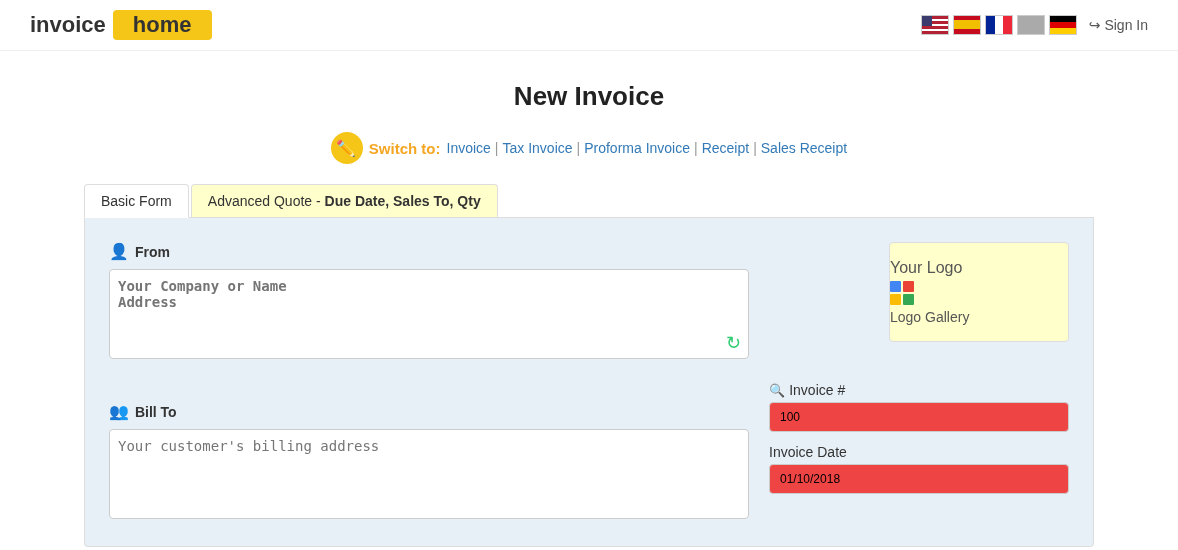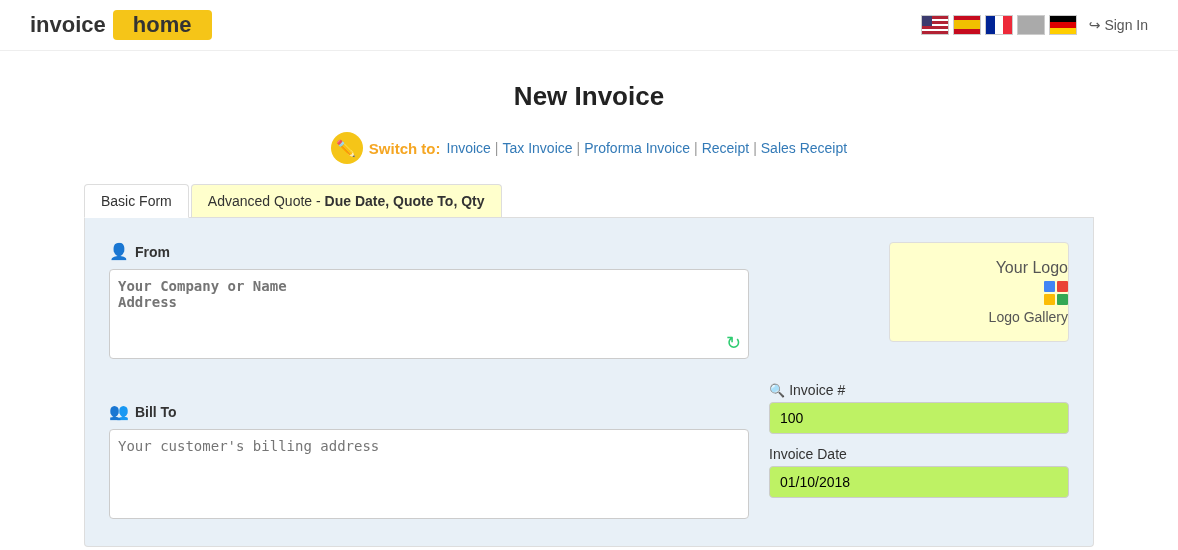--- a/index.html
+++ b/index.html
@@ -195,21 +195,21 @@
       justify-content: flex-end;
     }
 
     .logo-box {
       background: #ffffcc;
       border: 1px solid #ddd;
       width: 180px;
       height: 100px;
       display: flex;
       flex-direction: column;
-      align-items: flex-end;
+      align-items: flex-start;
       justify-content: center;
       cursor: pointer;
       border-radius: 4px;
       gap: 4px;
     }
     .logo-box-title {
       font-size: 16px;
       color: #555;
       font-weight: normal;
     }
@@ -290,22 +290,22 @@
     }
     .field-label .search-icon {
       color: #f5a623;
       font-size: 13px;
     }
     .field-input {
       width: 100%;
       border: 1px solid #ccc;
       border-radius: 4px;
       padding: 7px 10px;
-      font-size: 14px;
-      background: #bef264;
+      font-size: 12px;
+      background: #ef4444;
     }
   </style>
 </head>
 <body>
 
 <header class="header">
   <div class="logo-container">
     <span class="logo-invoice">invoice</span>
     <span class="logo-home">home</span>
   </div>
@@ -345,21 +345,21 @@
         <a class="switch-link">Sales Receipt</a>
       </div>
     </div>
   </div>
 
   <div class="tabs-container">
     <div class="tab active">
       <span>Basic Form</span>
     </div>
     <div class="tab advanced">
-      <span>Advanced Quote - </span><strong>Due Date, Quote To, Qty</strong>
+      <span>Advanced Quote - </span><strong>Due Date, Sales To, Qty</strong>
     </div>
   </div>
 
   <div class="form-area">
 
     <div class="form-grid">
 
       <div class="from-section">
         <div class="section-label">
           <span class="section-icon">👤</span>

